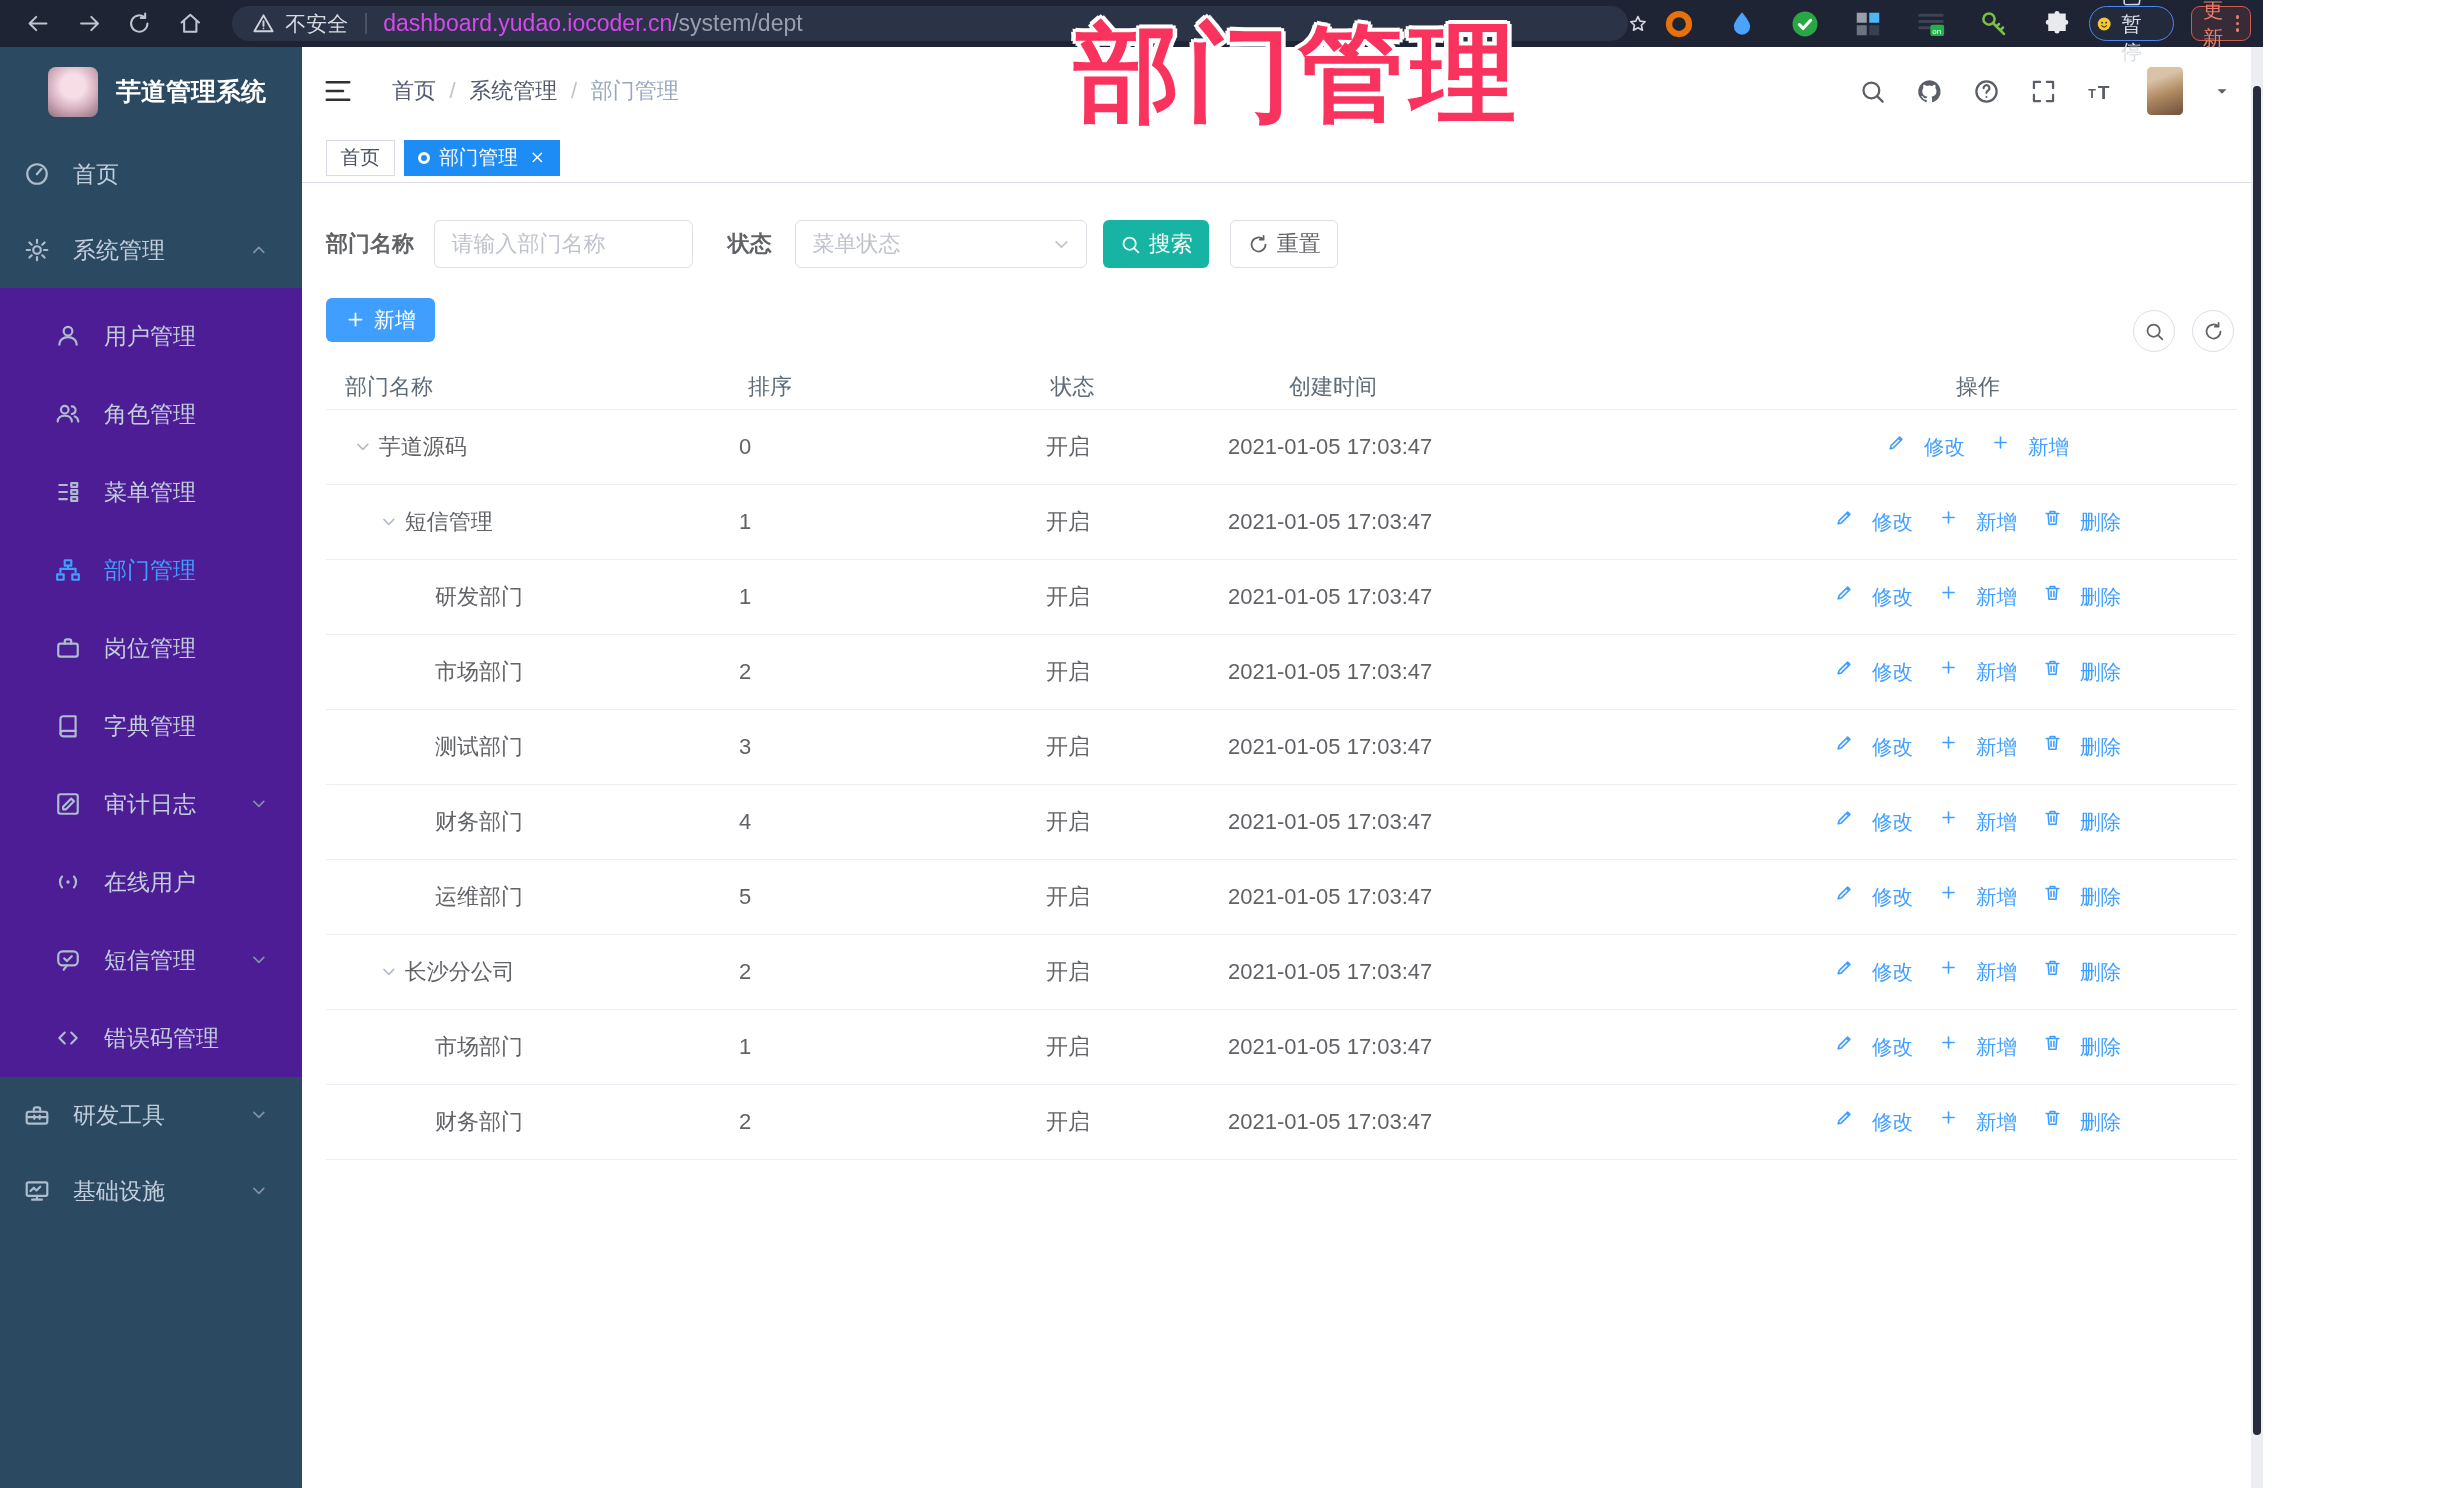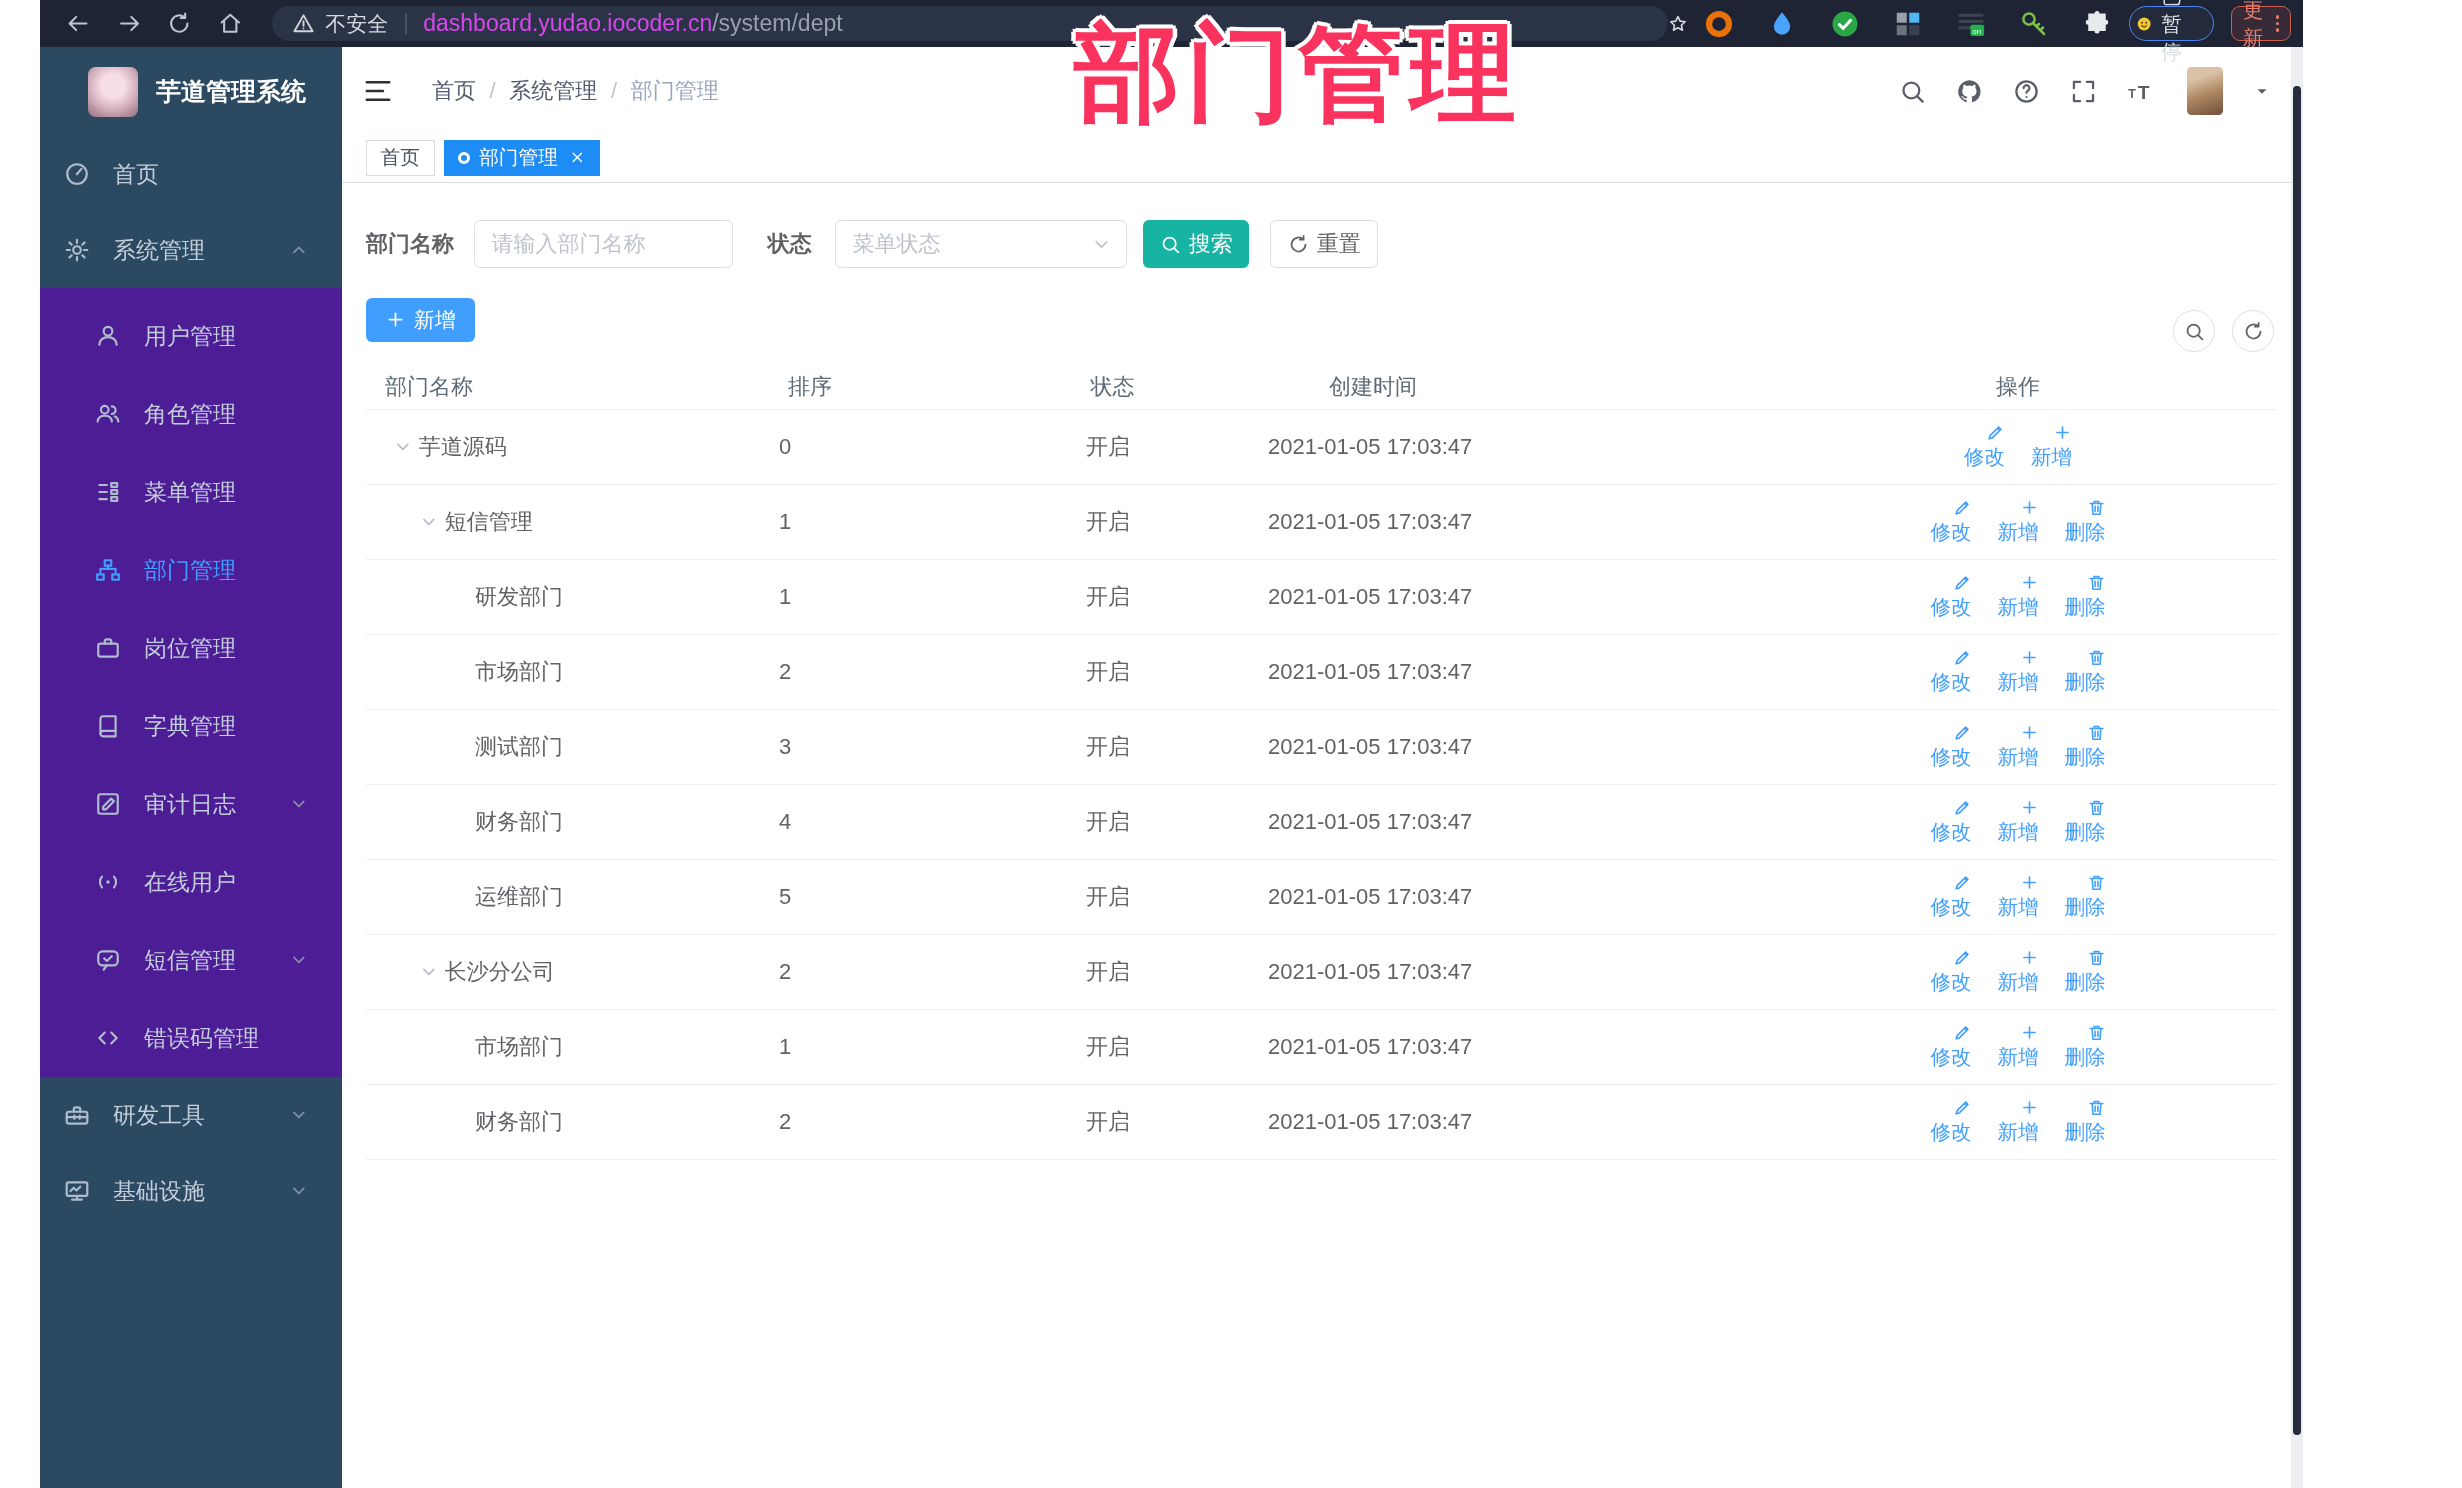--- a/index.html
+++ b/index.html
@@ -1,18 +1,18 @@
 <!DOCTYPE html>
 <html style="font-size:12px"><head>
 <meta charset="utf-8">
 <style>
   html,body{margin:0;padding:0;}
   body{width:2462px;height:1488px;overflow:hidden;background:#fff;
        font-family:"Liberation Sans","DejaVu Sans",sans-serif;}
-  .screen{position:relative;width:2263px;height:1488px;overflow:hidden;padding-left:40px;}
+  .screen{position:relative;width:2263px;height:1488px;overflow:hidden;}
   .ico{display:inline-flex;align-items:center;justify-content:center;}
   .ico svg{width:100%;height:100%;display:block;}
 
   
   .browser-bar{height:47px;background:#1e2433;display:flex;align-items:center;position:relative;z-index:5;}
   .nav-ic{width:27px;height:27px;color:#bfc5cf;margin-left:26px;}
   .url-pill{margin-left:30px;height:35px;width:1515px;background:#2b3347;border-radius:17.4px;
             display:flex;align-items:center;padding-left:19.7px;}
   .warn-ic{width:23px;height:23px;color:#cfd3da;}
   .sec-label{color:#d6dae0;font-size:21px;margin-left:10.6px;}
@@ -107,21 +107,21 @@
   .th-time{padding-left:61px;}
   .th-actions{text-align:center;}
   .trow{height:75px;border-bottom:1.5px solid #ebeef5;font-size:22px;color:#606266;}
   .name-cell{display:flex;align-items:center;}
   .name-cell.lv0{padding-left:27px;}
   .name-cell.lv1{padding-left:53px;}
   .name-cell.lv2{padding-left:109px;}
   .chev{width:19.7px;height:19.7px;color:#b4bccc;margin-right:6px;flex:none;cursor:pointer;}
   .cell-time{font-variant-numeric:tabular-nums;}
   .actions-cell{display:flex;justify-content:center;align-items:center;gap:26px;}
-  .action-link{display:flex;align-items:flex-end;gap:1px;color:#409eff;font-size:20.5px;cursor:pointer;white-space:nowrap;flex-direction:column;}
+  .action-link{display:flex;align-items:flex-start;gap:18px;color:#409eff;font-size:20.5px;cursor:pointer;white-space:nowrap;}
   .action-link .a-ic{width:19px;height:19px;}
 
   
   .watermark{position:absolute;top:3px;left:1074px;font-size:106px;font-weight:700;color:#f9325e;
              letter-spacing:6px;z-index:50;white-space:nowrap;
              text-shadow:-4.5px 0 0 #fff,4.5px 0 0 #fff,0 -4.5px 0 #fff,0 4.5px 0 #fff,
                          -3px -3px 0 #fff,3px 3px 0 #fff,-3px 3px 0 #fff,3px -3px 0 #fff;}
   .page-scrollbar{position:absolute;right:0;top:47px;width:12px;height:1441px;background:#eceef1;z-index:6;}
   .page-scrollbar .thumb{position:absolute;left:2.3px;width:7.6px;top:39px;height:1349px;background:#262c3c;border-radius:3.8px;}
 </style>

